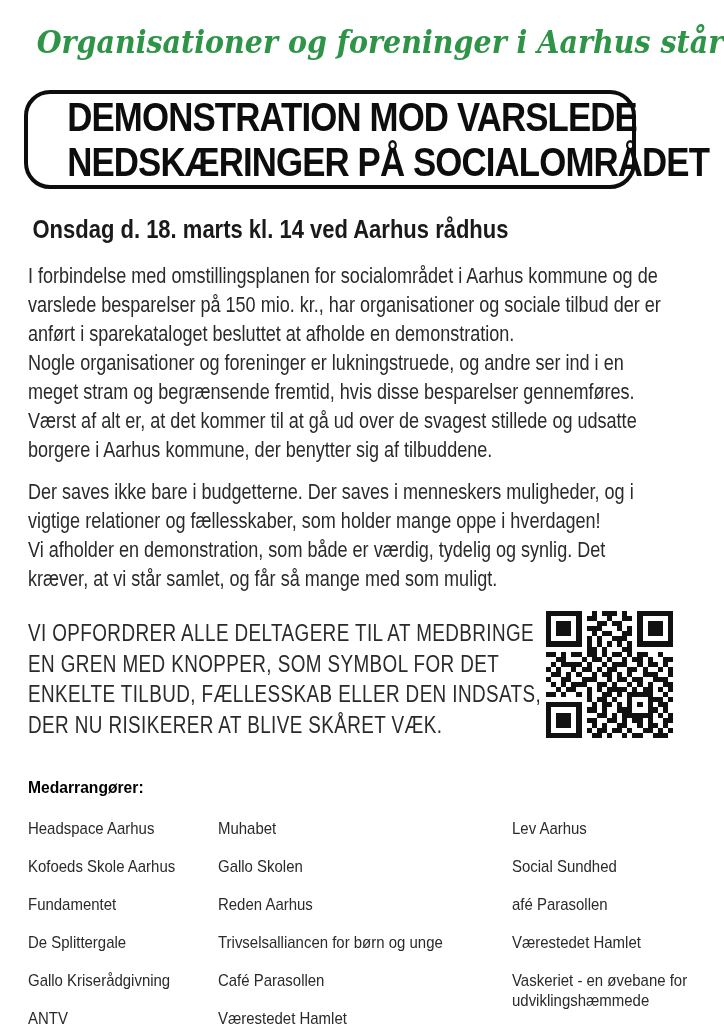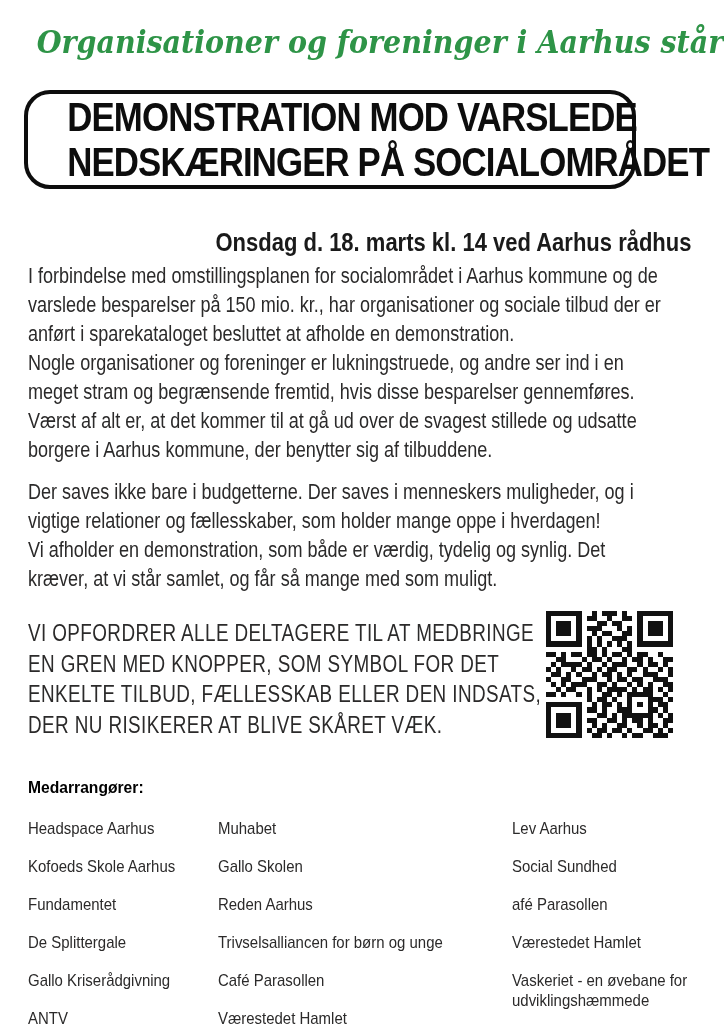--- a/index.html
+++ b/index.html
@@ -52,22 +52,22 @@
     color: #0d0d0d;
     letter-spacing: -1px;
     white-space: nowrap;
     transform: scaleX(0.87);
     transform-origin: 50% 50%;
   }
 
   
   .subtitle-wrap {
     position: absolute;
-    top: 228px; left: 0; right: 0;
-    text-align: right;
+    top: 215px; left: 0; right: 0;
+    text-align: left;
   }
   .subtitle {
     display: inline-block;
     font-weight: bold;
     font-size: 25px;
     color: #1a1a1a;
     white-space: nowrap;
     transform: scaleX(0.88);
     transform-origin: 50% 50%;
   }

